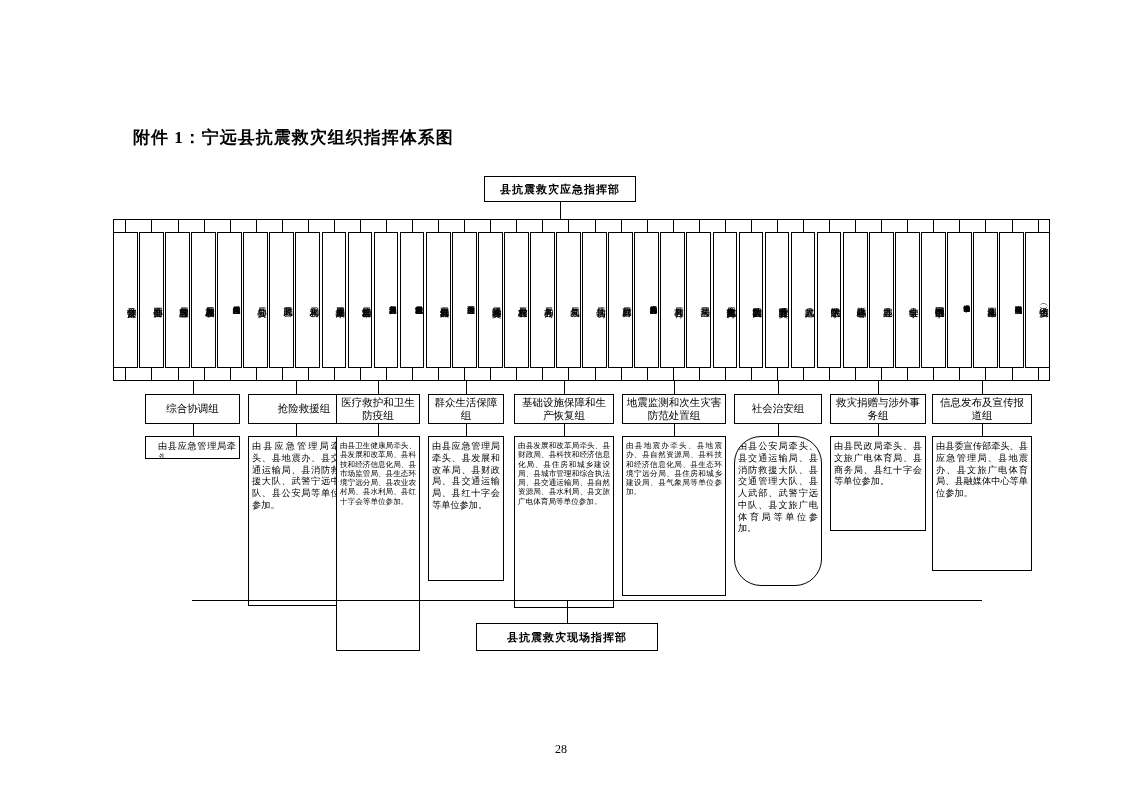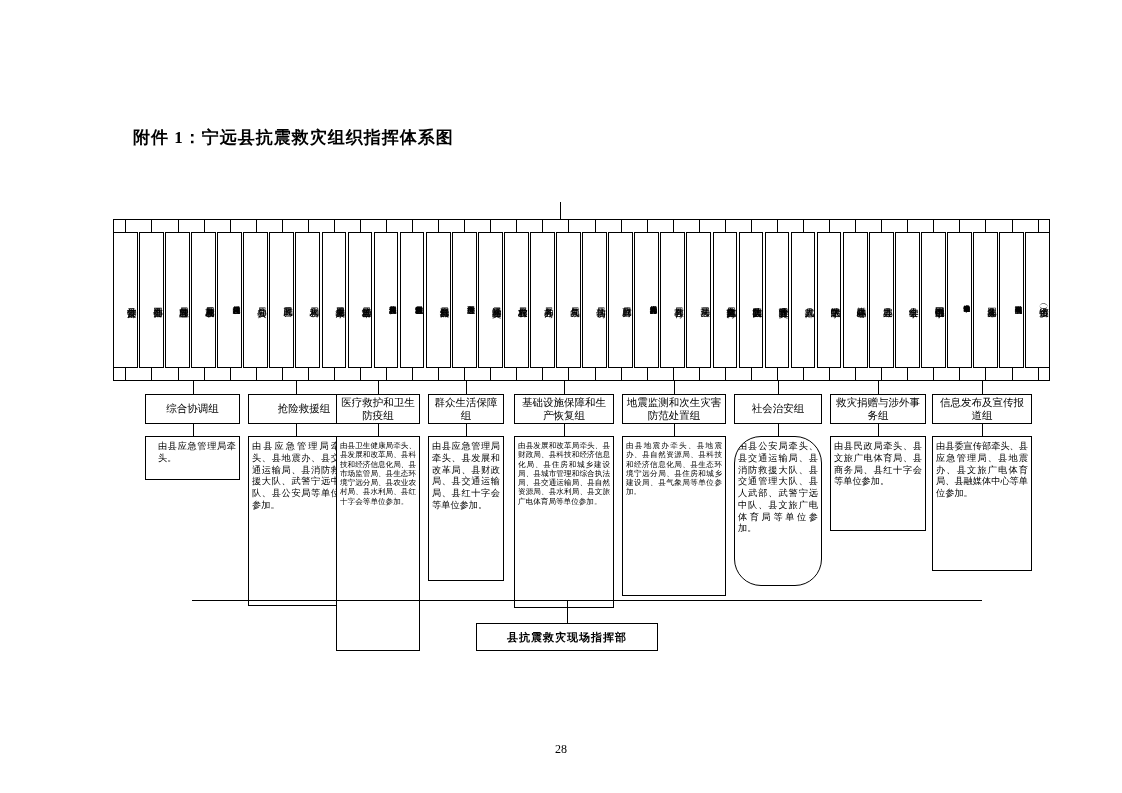--- a/index.html
+++ b/index.html
@@ -104,20 +104,23 @@
     font-size: 12px;
   }
 </style>
 </head>
 <body>
 
 <div id="page">
 
   <div class="title">附件 1：宁远县抗震救灾组织指挥体系图</div>
 
+  <div class="node hq" style="left:484px; top:176px; width:152px; height:26px;">
+    <span>县抗震救灾应急指挥部</span>
+  </div>
 
   <div class="line vline" style="left:560px; top:202px; height:17px;"></div>
 
   <div class="line hline" style="left:113px; top:219px; width:937px;"></div>
 
   <div class="line vline" style="left:113px; top:219px; height:13px;"></div>
   <div class="line vline" style="left:1049px; top:219px; height:13px;"></div>
 
   <div id="members-layer">
       <div class="line vline" style="left: 125px; top: 219px; height: 13px;"></div>
@@ -305,21 +308,21 @@
   <div class="line hline" style="left:113px; top:380px; width:937px;"></div>
   <div class="line vline" style="left:113px; top:368px; height:12px;"></div>
   <div class="line vline" style="left:1049px; top:368px; height:12px;"></div>
 
   <div id="groups-layer">
       <div class="line vline" style="left: 193px; top: 380px; height: 14px;"></div>
       <div class="node group-title" style="left: 145px; top: 394px; width: 95px; height: 30px;">
         <span>综合协调组</span>
       </div>
       <div class="line vline" style="left: 193px; top: 424px; height: 12px;"></div>
-      <div class="node group-body" style="left: 145px; top: 436px; width: 95px; height: 44px; padding-left: 12px;"><span>由县应急管理局牵头。</span></div>
+      <div class="node group-body" style="left: 145px; top: 436px; width: 95px; height: 23px; padding-left: 12px;"><span>由县应急管理局牵头。</span></div>
       <div class="line vline" style="left: 296px; top: 380px; height: 14px;"></div>
       <div class="node group-title" style="left: 248px; top: 394px; width: 96px; height: 30px; padding-left: 18px;">
         <span>抢险救援组</span>
       </div>
       <div class="line vline" style="left: 296px; top: 424px; height: 12px;"></div>
       <div class="node group-body" style="left: 248px; top: 436px; width: 96px; height: 170px;"><span>由县应急管理局牵头、县地震办、县交通运输局、县消防救援大队、武警宁远中队、县公安局等单位参加。</span></div>
       <div class="line vline" style="left: 378px; top: 380px; height: 14px;"></div>
       <div class="node group-title" style="left: 336px; top: 394px; width: 84px; height: 30px;">
         <span>医疗救护和卫生防疫组</span>
       </div>

